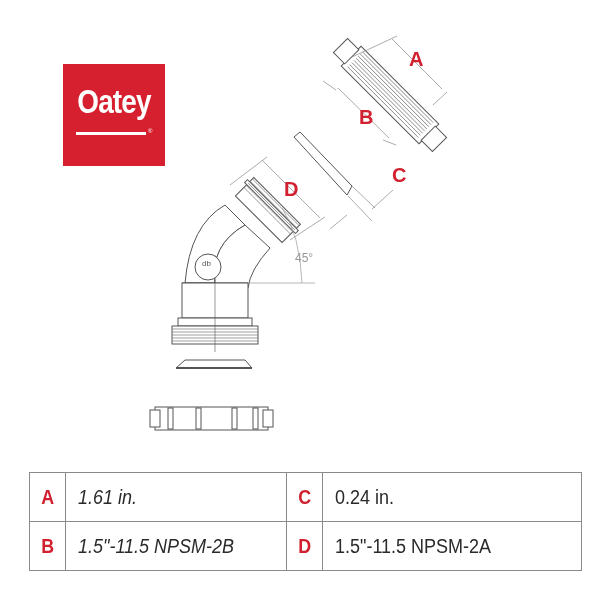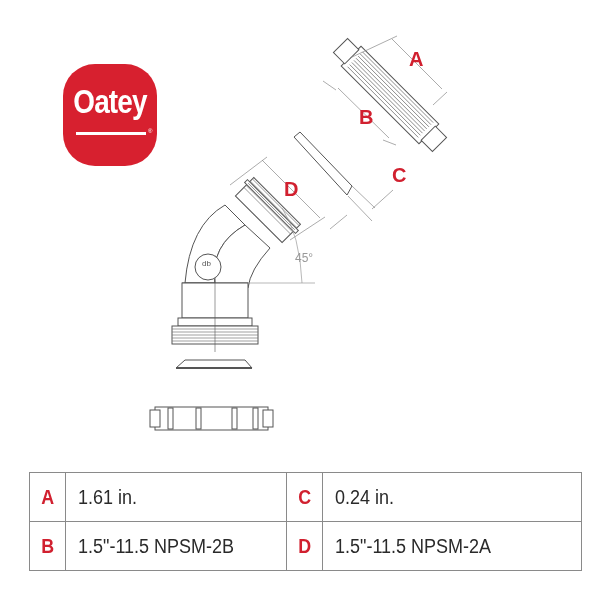--- a/index.html
+++ b/index.html
@@ -1,36 +1,36 @@
 <!DOCTYPE html>
 <html><head>
   <meta charset="utf-8">
   <style>
     html, body { margin: 0; padding: 0; background: #ffffff; }
     body { width: 600px; height: 600px; position: relative; overflow: hidden;
            font-family: "Liberation Sans", sans-serif; }
-    .logo { position: absolute; left: 63px; top: 64px; width: 94px; height: 102px;
-            background: #d7202f; border-radius: 32px; }
+    .logo { position: absolute; left: 63px; top: 64px; width: 102px; height: 102px;
+            background: #d7202f; }
     .logo-text { position: absolute; left: 0; right: 0; top: 18px; text-align: center;
                  color: #fff; font-family: "Liberation Sans", sans-serif; font-weight: bold;
                  font-size: 34px; letter-spacing: -1px; transform: scaleX(0.82); }
     .logo-underline { position: absolute; left: 13px; top: 68px; width: 70px; height: 3px; background: #fff; }
     .logo-reg { position: absolute; left: 85px; top: 64px; color:#fff; font-size: 6px; }
     svg.drawing { position: absolute; left: 0; top: 0; }
     .dim-letter { font-family: "Liberation Sans", sans-serif; font-weight: bold; fill: #d1202f; font-size: 20px; }
     .angle-text { font-family: "Liberation Sans", sans-serif; fill: #999; font-size: 12px; }
     table.specs { position: absolute; left: 29px; top: 472px; width: 553px; height: 97px;
                   border-collapse: collapse; }
     table.specs td { border: 1px solid #8a8a8a; padding: 0; height: 48px; }
     td.key { width: 35px; text-align: center; color: #d1202f; font-weight: bold; font-size: 21px;
              transform-origin: center; }
     td.key span { display: inline-block; transform: scaleX(0.85); }
     td.val { padding-left: 12px !important; color: #2a2a2a; font-size: 20px; }
     td.val span { display: inline-block; transform: scaleX(0.9); transform-origin: left center; white-space: nowrap; }
-    td.val-left { width: 208px; }
+    td.val-left { width: 208px; font-style: italic; }
   </style>
 </head>
 <body>
 
 <div class="logo">
   <div class="logo-text">Oatey</div>
   <div class="logo-underline"></div>
   <div class="logo-reg">®</div>
 </div>
 

